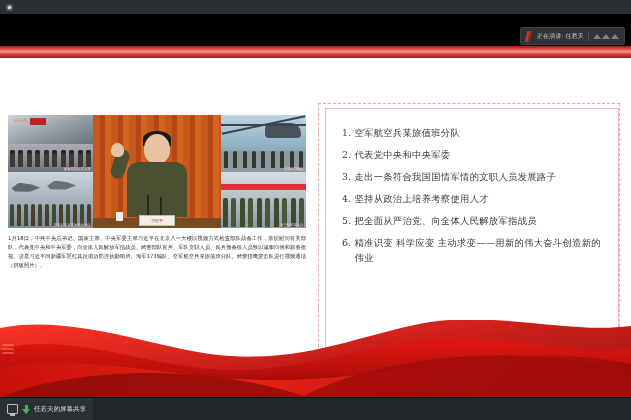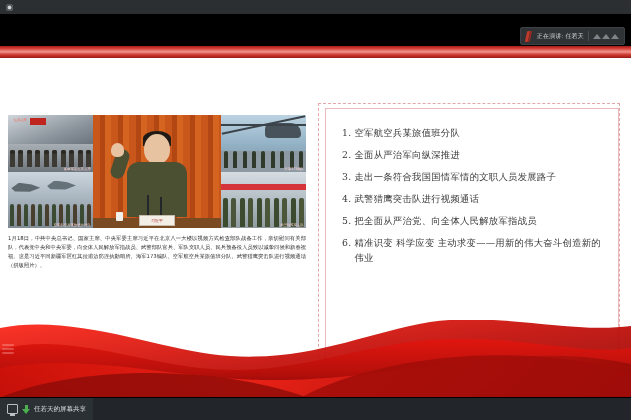--- a/index.html
+++ b/index.html
@@ -258,29 +258,29 @@
     <div class="caption">1月18日，中共中央总书记、国家主席、中央军委主席习近平在北京八一大楼以视频方式检查部队战备工作，亲切慰问有关部队，代表党中央和中央军委，向全体人民解放军指战员、武警部队官兵、军队文职人员、民兵预备役人员致以诚挚问候和新春祝福。这是习近平同新疆军区红其拉甫边防连执勤哨所、海军173编队、空军航空兵某旅值班分队、武警猎鹰突击队进行视频通话（拼版照片）。</div>
 
     <div class="panel-dash"></div>
     <div class="panel">
       <div class="b-item">
         <span class="b-num">1.</span>
         <span class="b-txt">空军航空兵某旅值班分队</span>
       </div>
       <div class="b-item">
         <span class="b-num">2.</span>
-        <span class="b-txt">全面从严治军向纵深推进</span>
+        <span class="b-txt">代表党中央和中央军委</span>
       </div>
       <div class="b-item">
         <span class="b-num">3.</span>
         <span class="b-txt">走出一条符合我国国情军情的文职人员发展路子</span>
       </div>
       <div class="b-item">
         <span class="b-num">4.</span>
-        <span class="b-txt">武警猎鹰突击队进行视频通话</span>
+        <span class="b-txt">坚持从政治上培养考察使用人才</span>
       </div>
       <div class="b-item">
         <span class="b-num">5.</span>
         <span class="b-txt">把全面从严治党、向全体人民解放军指战员</span>
       </div>
       <div class="b-item">
         <span class="b-num">6.</span>
         <span class="b-txt">精准识变 科学应变 主动求变——用新的伟大奋斗创造新的伟业</span>
       </div>
     </div>

